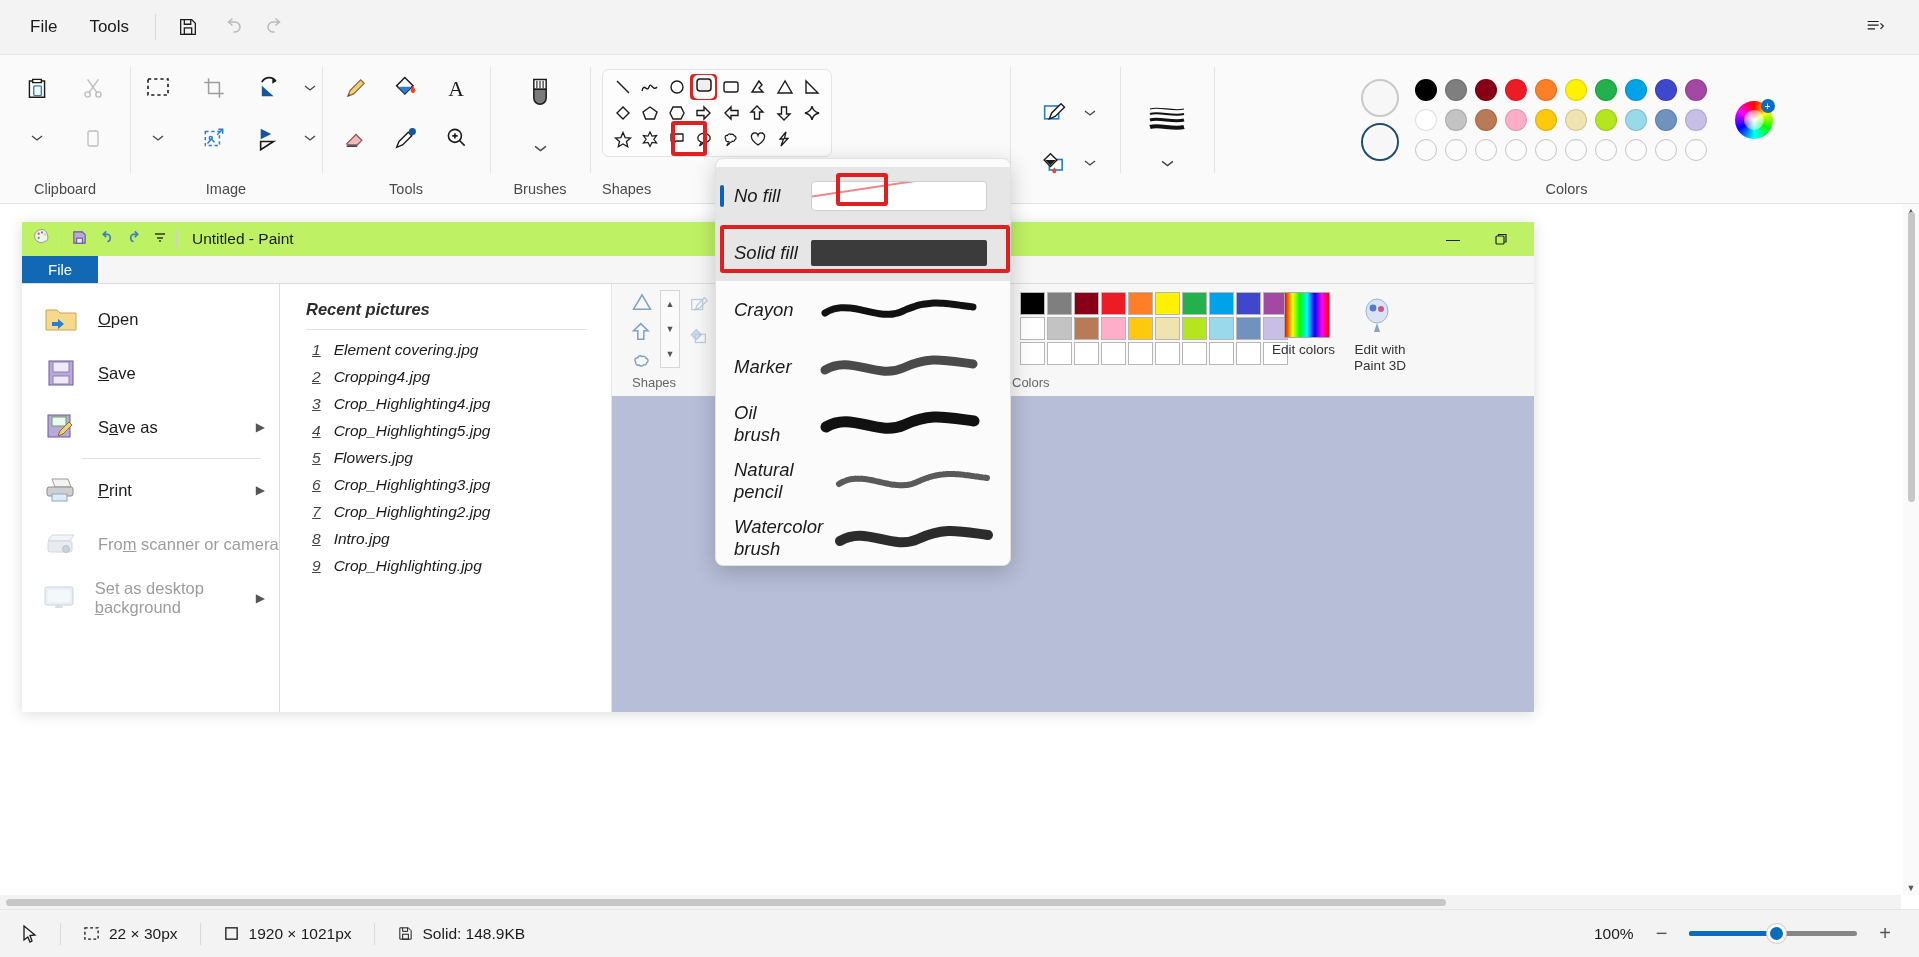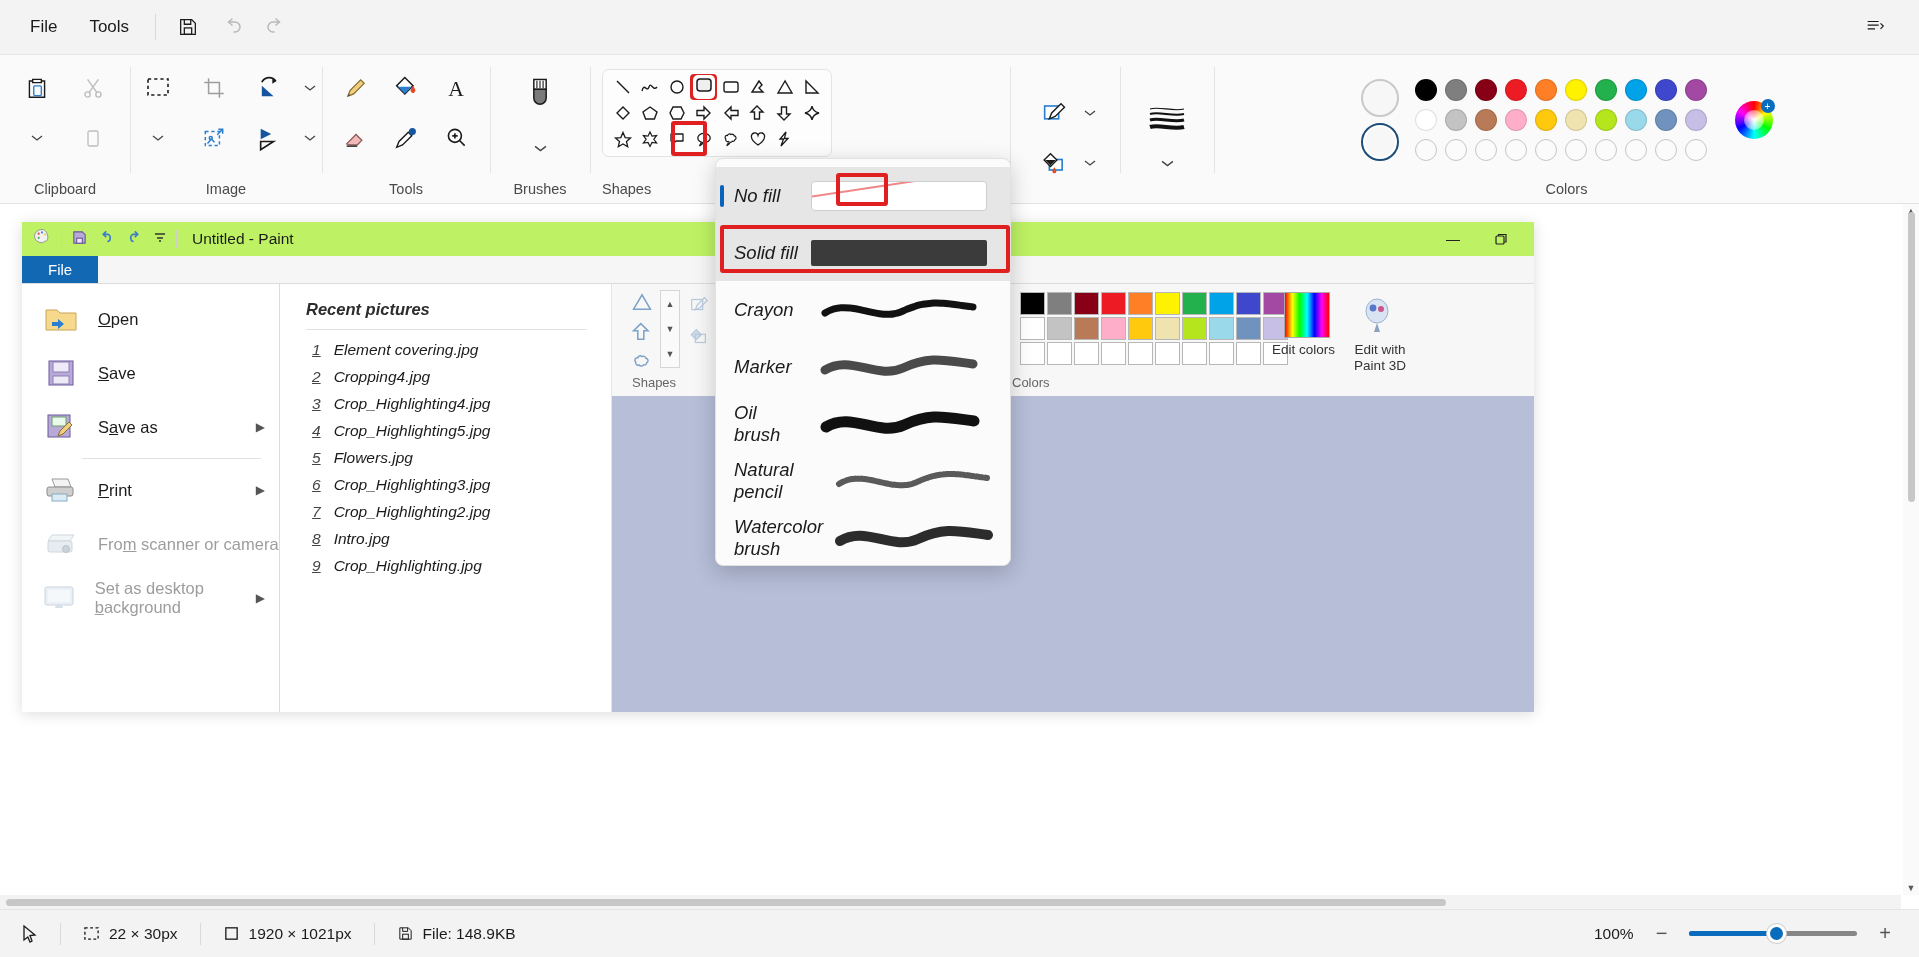--- a/index.html
+++ b/index.html
@@ -632,21 +632,21 @@
         </svg>
       <span>1920 × 1021px</span>
     </div>
     <div class="st-sep"></div>
     <div class="st-item">
       <svg width="17" height="17" viewBox="0 0 24 24" fill="none" stroke="#1b1b1b" stroke-width="1.4">
           <path d="M4 4h12l4 4v12H4z"></path>
           <path d="M8 4v5h7V4"></path>
           <rect x="8" y="13" width="8" height="7"></rect>
         </svg>
-      <span>File: 148.9KB</span>
+      <span>Solid: 148.9KB</span>
     </div>
     <div class="status-right">
       <span>100%</span>
       <span style="font-size:20px;color:#555;padding:0 6px;">−</span>
       <div class="zoom-slider">
         <div class="zs-track"></div>
           <div class="zs-fill"></div>
           <div class="zs-knob"></div>
       </div>
       <span style="font-size:20px;color:#555;padding:0 6px;">+</span>

